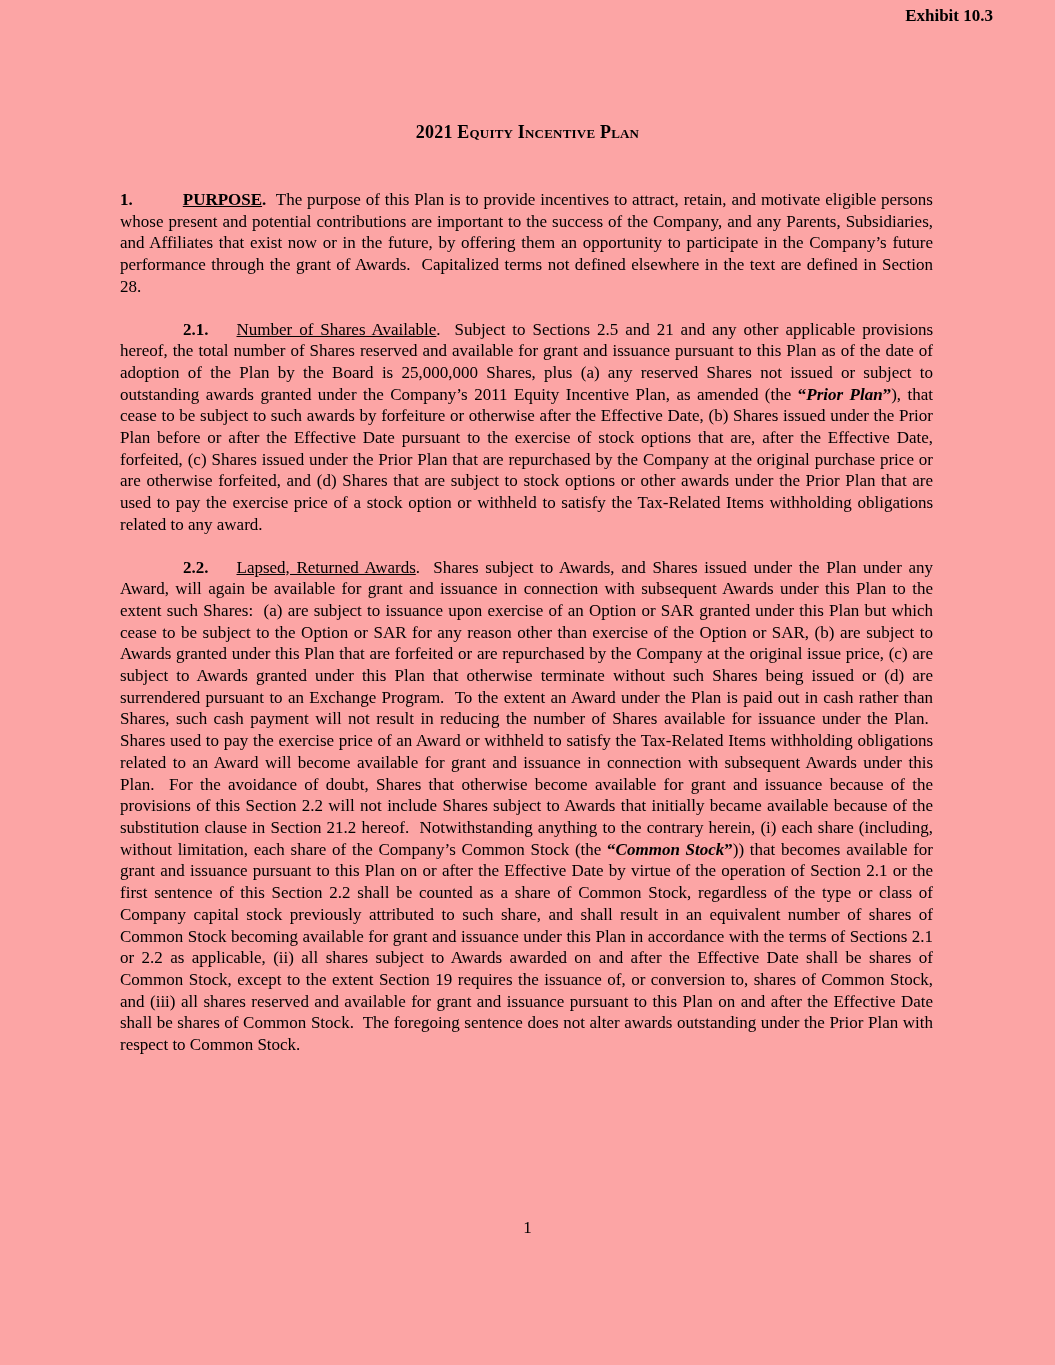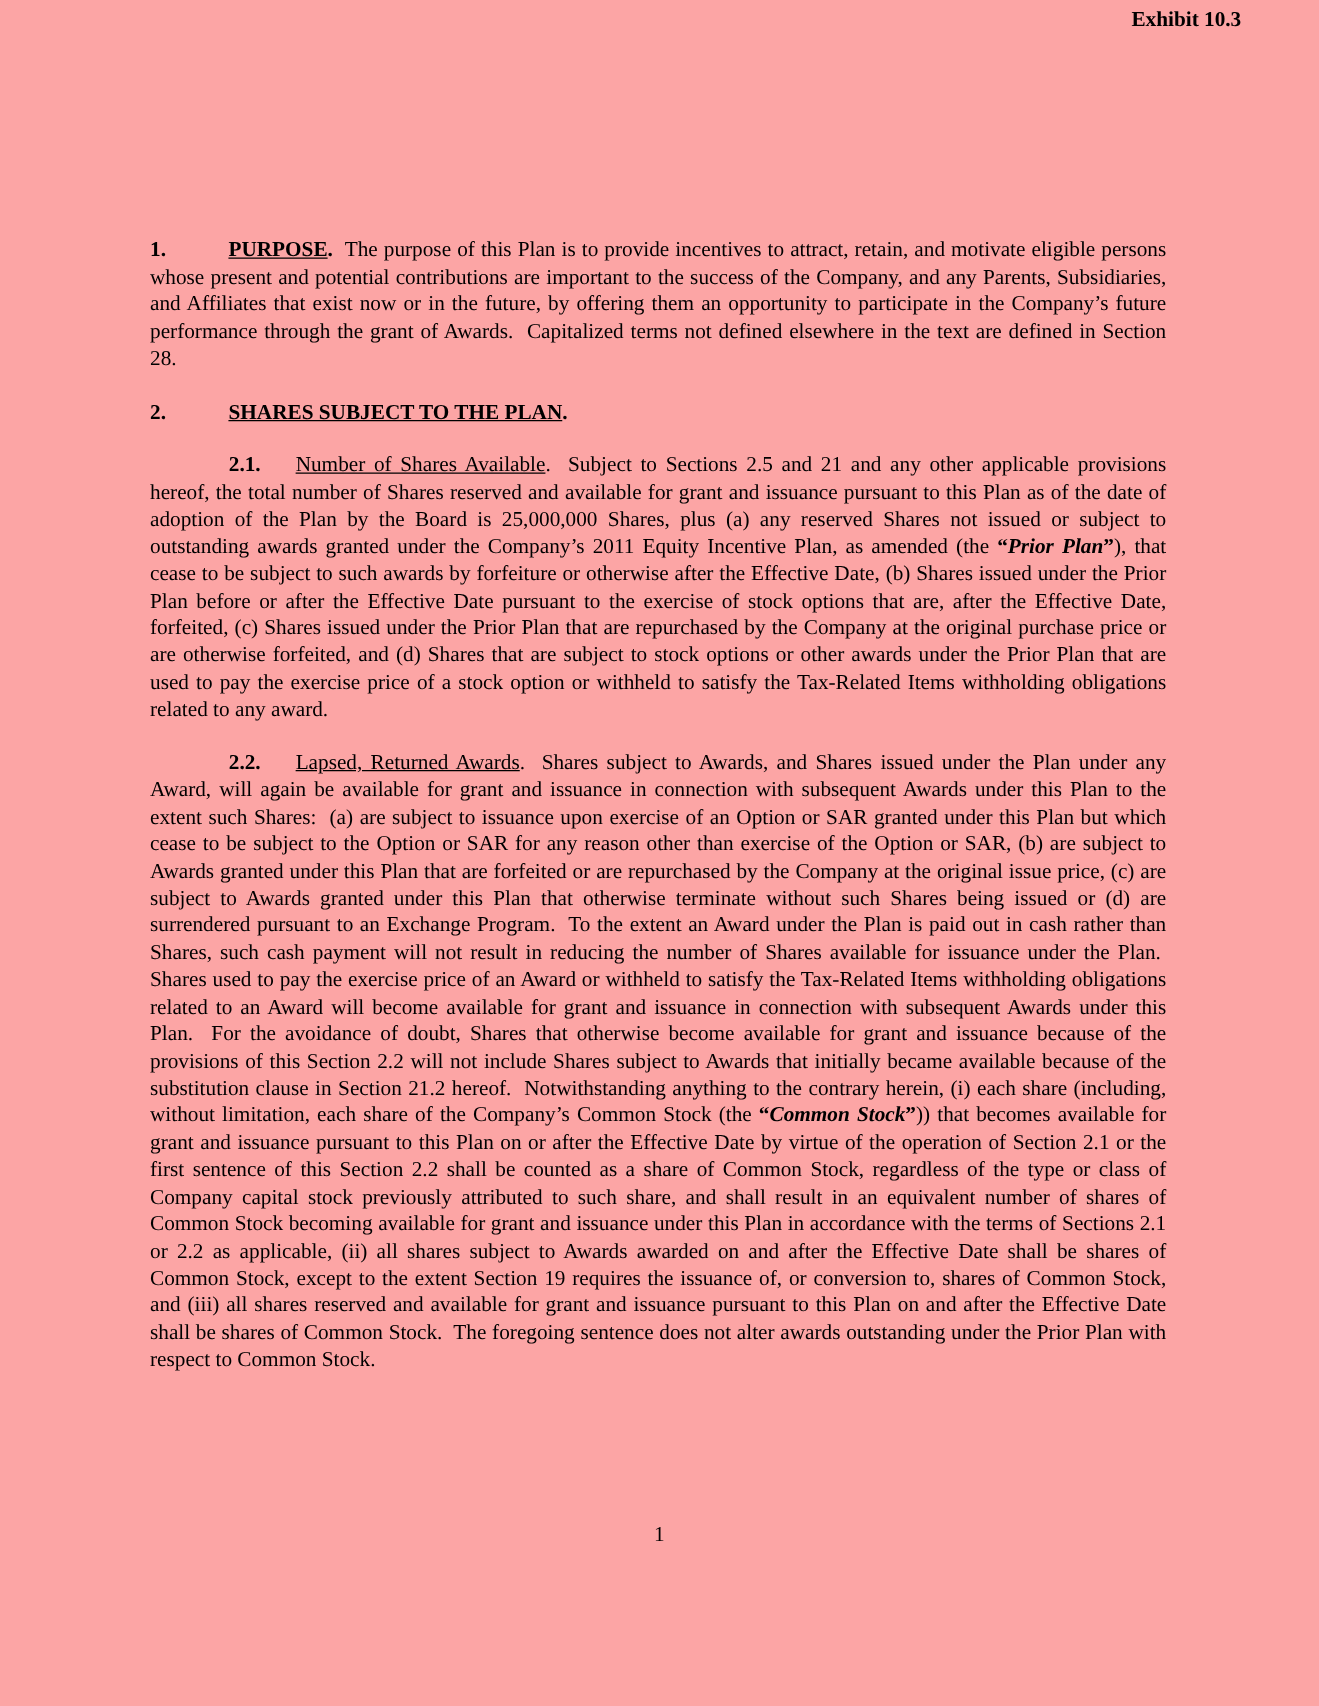--- a/index.html
+++ b/index.html
@@ -65,27 +65,27 @@
   }
 </style>
 </head>
 <body>
 
 <div class="page">
 
   <div class="exhibit">Exhibit 10.3</div>
 
   <div class="title-block">
+    <div>2021 Equity Incentive Plan</div>
   </div>
 
   <div class="content">
 
     <p class="para"><span class="num">1.</span><span class="tab t1"></span><span class="hd bu">PURPOSE</span><span><span class="r-b">.</span><span>&nbsp; The purpose of this Plan is to provide incentives to attract, retain, and motivate eligible persons whose present and potential contributions are important to the success of the Company, and any Parents, Subsidiaries, and Affiliates that exist now or in the future, by offering them an opportunity to participate in the Company’s future performance through the grant of Awards.&nbsp; Capitalized terms not defined elsewhere in the text are defined in Section 28.</span></span></p>
 
-    <p class="para"><span class="num">2.</span><span class="tab t1"></span><span class="hd bu">SHARES SUBJECT TO THE PLAN</span><span><span class="r-b">.</span></span></p>
 
     <p class="para sub"><span class="num">2.1.</span><span class="tab t2"></span><span class="hd u">Number of Shares Available</span><span><span>.&nbsp; Subject to Sections 2.5 and 21 and any other applicable provisions hereof, the total number of Shares reserved and available for grant and issuance pursuant to this Plan as of the date of adoption of the Plan by the Board is 25,000,000 Shares, plus (a) any reserved Shares not issued or subject to outstanding awards granted under the Company’s 2011 Equity Incentive Plan, as amended (the </span><span class="r-b">“</span><span class="r-bi">Prior Plan</span><span class="r-b">”</span><span>), that cease to be subject to such awards by forfeiture or otherwise after the Effective Date, (b) Shares issued under the Prior Plan before or after the Effective Date pursuant to the exercise of stock options that are, after the Effective Date, forfeited, (c) Shares issued under the Prior Plan that are repurchased by the Company at the original purchase price or are otherwise forfeited, and (d) Shares that are subject to stock options or other awards under the Prior Plan that are used to pay the exercise price of a stock option or withheld to satisfy the Tax-Related Items withholding obligations related to any award.</span></span></p>
 
     <p class="para sub"><span class="num">2.2.</span><span class="tab t2"></span><span class="hd u">Lapsed, Returned Awards</span><span><span>.&nbsp; Shares subject to Awards, and Shares issued under the Plan under any Award, will again be available for grant and issuance in connection with subsequent Awards under this Plan to the extent such Shares:&nbsp; (a) are subject to issuance upon exercise of an Option or SAR granted under this Plan but which cease to be subject to the Option or SAR for any reason other than exercise of the Option or SAR, (b) are subject to Awards granted under this Plan that are forfeited or are repurchased by the Company at the original issue price, (c) are subject to Awards granted under this Plan that otherwise terminate without such Shares being issued or (d) are surrendered pursuant to an Exchange Program.&nbsp; To the extent an Award under the Plan is paid out in cash rather than Shares, such cash payment will not result in reducing the number of Shares available for issuance under the Plan.&nbsp; Shares used to pay the exercise price of an Award or withheld to satisfy the Tax-Related Items withholding obligations related to an Award will become available for grant and issuance in connection with subsequent Awards under this Plan.&nbsp; For the avoidance of doubt, Shares that otherwise become available for grant and issuance because of the provisions of this Section 2.2 will not include Shares subject to Awards that initially became available because of the substitution clause in Section 21.2 hereof.&nbsp; Notwithstanding anything to the contrary herein, (i) each share (including, without limitation, each share of the Company’s Common Stock (the </span><span class="r-b">“</span><span class="r-bi">Common Stock</span><span class="r-b">”</span><span>)) that becomes available for grant and issuance pursuant to this Plan on or after the Effective Date by virtue of the operation of Section 2.1 or the first sentence of this Section 2.2 shall be counted as a share of Common Stock, regardless of the type or class of Company capital stock previously attributed to such share, and shall result in an equivalent number of shares of Common Stock becoming available for grant and issuance under this Plan in accordance with the terms of Sections 2.1 or 2.2 as applicable, (ii) all shares subject to Awards awarded on and after the Effective Date shall be shares of Common Stock, except to the extent Section 19 requires the issuance of, or conversion to, shares of Common Stock, and (iii) all shares reserved and available for grant and issuance pursuant to this Plan on and after the Effective Date shall be shares of Common Stock.&nbsp; The foregoing sentence does not alter awards outstanding under the Prior Plan with respect to Common Stock.</span></span></p>
 
   </div>
 
   <div class="page-number">1</div>
 
 </div>

